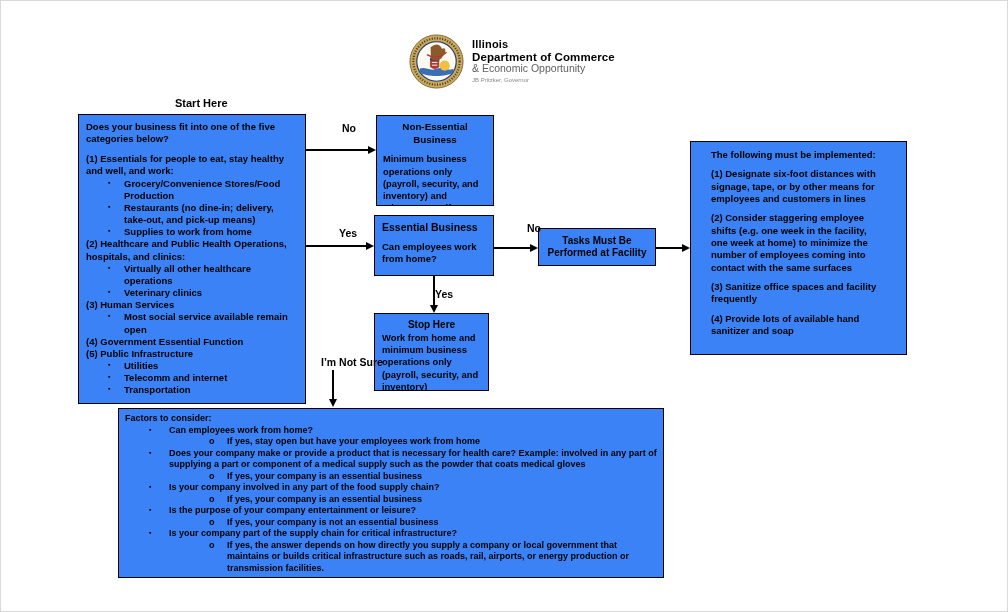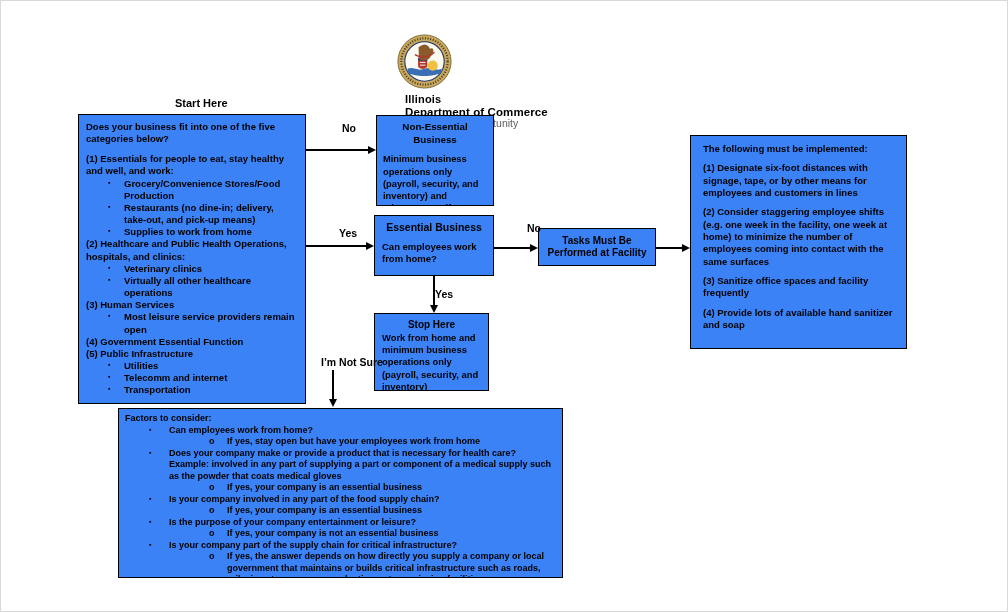--- a/index.html
+++ b/index.html
@@ -2,49 +2,49 @@
 <html><head>
 <meta charset="utf-8">
 <style>
   html,body{margin:0;padding:0;background:#fff;}
   .canvas{
     position:relative;width:1008px;height:612px;background:#ffffff;
     font-family:"Liberation Sans",sans-serif;font-weight:bold;color:#000;
     box-sizing:border-box;border:1px solid #d9d9d9;overflow:hidden;
   }
   
-  .logo{position:absolute;left:396px;top:33px;display:flex;align-items:flex-start;flex-direction:column;}
+  .logo{position:absolute;left:408px;top:33px;display:flex;align-items:flex-start;}
   .seal{width:55px;height:55px;flex:0 0 auto;}
   .logo-text{margin-left:8px;padding-top:5px;line-height:1.08;}
   .logo-l1{font-size:11px;letter-spacing:.2px;}
   .logo-l2{font-size:11.5px;letter-spacing:.1px;}
   .logo-l3{font-size:10.5px;font-weight:normal;color:#5f5f5f;}
   .logo-l4{font-size:6px;font-weight:normal;color:#8a8a8a;margin-top:2px;}
   
   .box{position:absolute;border:1.6px solid #000;background:#3b82f6;box-sizing:border-box;overflow:hidden;}
   .lbl{position:absolute;font-size:10.5px;white-space:nowrap;margin-left:20px;}
   
   .cat{left:77px;top:113px;width:228px;height:290px;padding:6px 7px;font-size:9.5px;line-height:1.28;}
   .cat-title{margin-bottom:8px;}
   .ch{position:relative;}
   .cb{position:relative;padding-left:38px;}
   .cb::before{content:"▪";position:absolute;left:22px;top:1px;font-size:7px;}
   
   .nonessential{left:375px;top:114px;width:118px;height:91px;padding:5px 6px;font-size:9.3px;line-height:1.3;}
   .nonessential .bx-title{text-align:center;font-size:9.8px;margin-bottom:7px;}
   .essential{left:373px;top:214px;width:120px;height:61px;padding:5px 7px;font-size:9.5px;line-height:1.3;}
-  .essential .bx-title{text-align:center;font-size:10.5px;margin-bottom:6px;}
+  .essential .bx-title{text-align:left;font-size:10.5px;margin-bottom:6px;}
   .tasks{left:537px;top:227px;width:118px;height:38px;display:flex;align-items:center;justify-content:center;text-align:center;font-size:10px;line-height:1.25;padding:2px 8px;}
   .stop{left:373px;top:312px;width:115px;height:78px;padding:4px 7px;font-size:9.4px;line-height:1.3;}
   .stop .bx-title{text-align:center;font-size:10px;margin-bottom:1px;}
   
-  .impl{left:689px;top:134px;width:217px;height:214px;padding:7px 12px;font-size:9.5px;line-height:1.3;}
+  .impl{left:689px;top:140px;width:217px;height:214px;padding:7px 20px;font-size:9.5px;line-height:1.3;}
   .impl .para{margin-bottom:7px;}
   
-  .factors{left:117px;top:407px;width:445px;height:170px;padding:4px 6px;font-size:9px;line-height:1.28;}
+  .factors{left:117px;top:407px;width:546px;height:170px;padding:4px 6px;font-size:9px;line-height:1.28;}
   .f1{position:relative;padding-left:44px;}
   .f1::before{content:"▪";position:absolute;left:24px;top:1px;font-size:7px;}
   .f2{position:relative;padding-left:102px;}
   .f2::before{content:"o";position:absolute;left:84px;top:0;font-size:9px;}
   
   .ln-h{position:absolute;height:2px;background:#000;}
   .ln-v{position:absolute;width:2px;background:#000;}
   .ah-r{position:absolute;width:0;height:0;border-top:4.5px solid transparent;border-bottom:4.5px solid transparent;border-left:8px solid #000;}
   .ah-d{position:absolute;width:0;height:0;border-left:4.5px solid transparent;border-right:4.5px solid transparent;border-top:8px solid #000;}
 </style>
@@ -76,24 +76,24 @@
 
   <div class="lbl" style="left:154px;top:96px;font-size:11px;">Start Here</div>
 
   <div class="box cat">
     <div class="cat-title">Does your business fit into one of the five categories below?</div>
     <div class="ch">(1) Essentials for people to eat, stay healthy and well, and work:</div>
     <div class="cb">Grocery/Convenience Stores/Food Production</div>
     <div class="cb">Restaurants (no dine-in; delivery, take-out, and pick-up means)</div>
     <div class="cb">Supplies to work from home</div>
     <div class="ch">(2) Healthcare and Public Health Operations, hospitals, and clinics:</div>
+    <div class="cb">Virtually all other healthcare operations</div>
     <div class="cb">Veterinary clinics</div>
-    <div class="cb">Virtually all other healthcare operations</div>
     <div class="ch">(3) Human Services</div>
-    <div class="cb">Most leisure service providers remain open</div>
+    <div class="cb">Most social service available remain open</div>
     <div class="ch">(4) Government Essential Function</div>
     <div class="ch">(5) Public Infrastructure</div>
     <div class="cb">Utilities</div>
     <div class="cb">Telecomm and internet</div>
     <div class="cb">Transportation</div>
   </div>
 
   <div class="box nonessential">
     <div class="bx-title">Non-Essential Business</div>
     <div>Minimum business operations only (payroll, security, and inventory) and telecommute, if available.</div>

